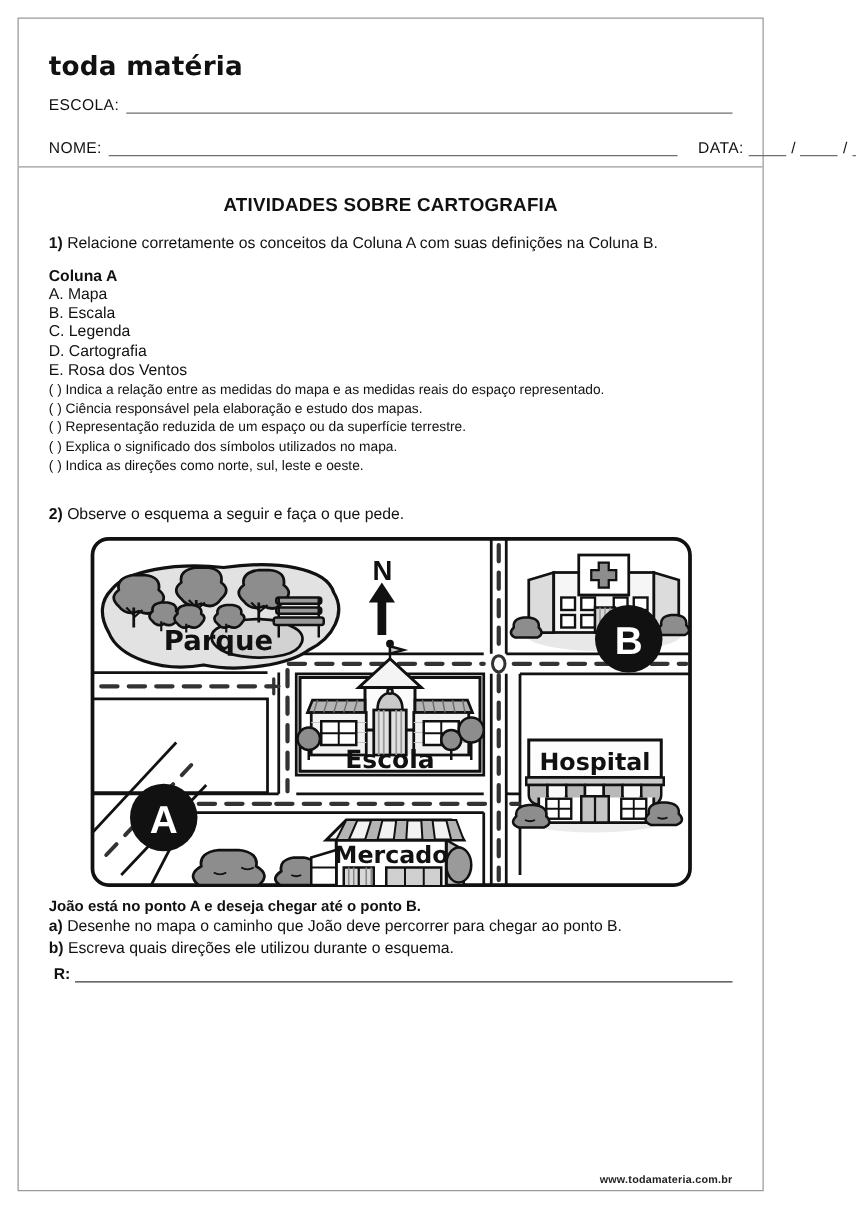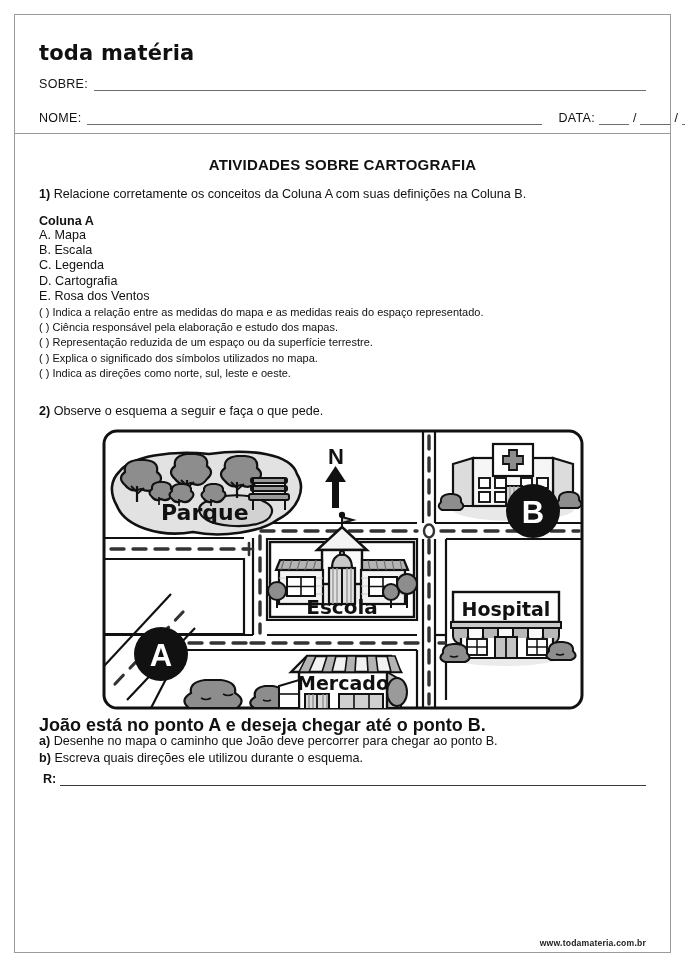--- a/index.html
+++ b/index.html
@@ -11,21 +11,21 @@
   }
   .page{
     position:relative;
     width:685px;height:967px;
     box-sizing:border-box;
     background:#fff;
   }
   .sheet{
     position:absolute;
     left:14px;top:14px;
-    width:657px;height:939px;
+    width:597px;height:939px;
     box-sizing:border-box;
     border:1px solid #9a9a9a;
     background:#fff;
   }
   
   .header{
     position:relative;
     height:119px;
     box-sizing:border-box;
     border-bottom:1px solid #9a9a9a;
@@ -107,21 +107,21 @@
   }
   .map{
     position:relative;
     width:484px;height:283px;
     box-sizing:border-box;
   }
   .map svg{display:block;}
 
   
   .q3{
-    font-size:18px;line-height:16.4px;
+    font-size:12px;line-height:16.4px;
     font-weight:700;margin:4px 0 0 0;
   }
   .sub{
     font-size:12.6px;line-height:16.4px;margin:0;
   }
   .sub b{font-weight:700;}
   .answer-row{
     display:flex;align-items:flex-end;
     margin-top:6px;
   }
@@ -143,21 +143,21 @@
 </head>
 <body>
 
 <div class="page">
   <div class="sheet">
 
     <div class="header">
       <div class="logo">toda matéria</div>
 
       <div class="field-row escola">
-        <span class="field-label">SOBRE:</span>
+        <span class="field-label">ESCOLA:</span>
         <span class="rule"></span>
       </div>
 
       <div class="field-row nome">
         <span class="field-label">NOME:</span>
         <span class="rule short"></span>
         <span class="data-group">
           <span class="field-label">DATA:</span>
           <span class="blank"></span>
           <span class="slash">/</span>

